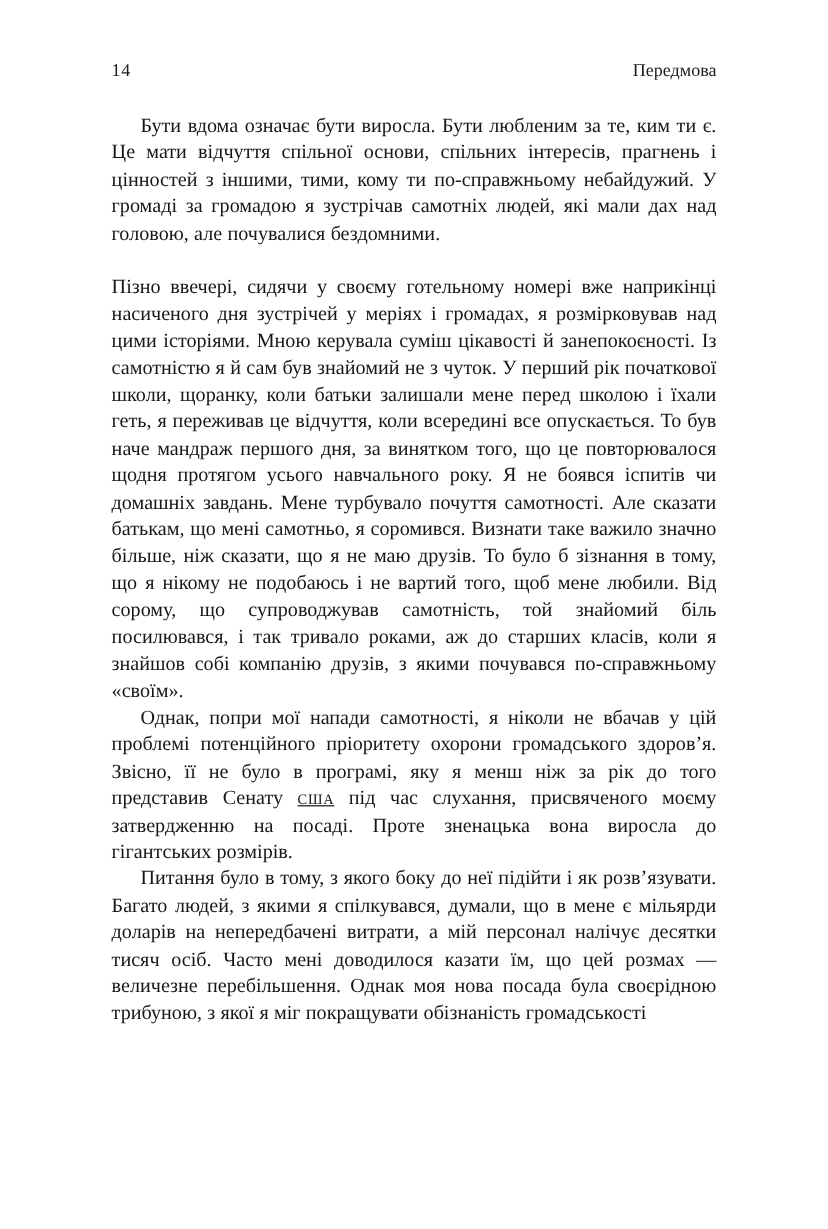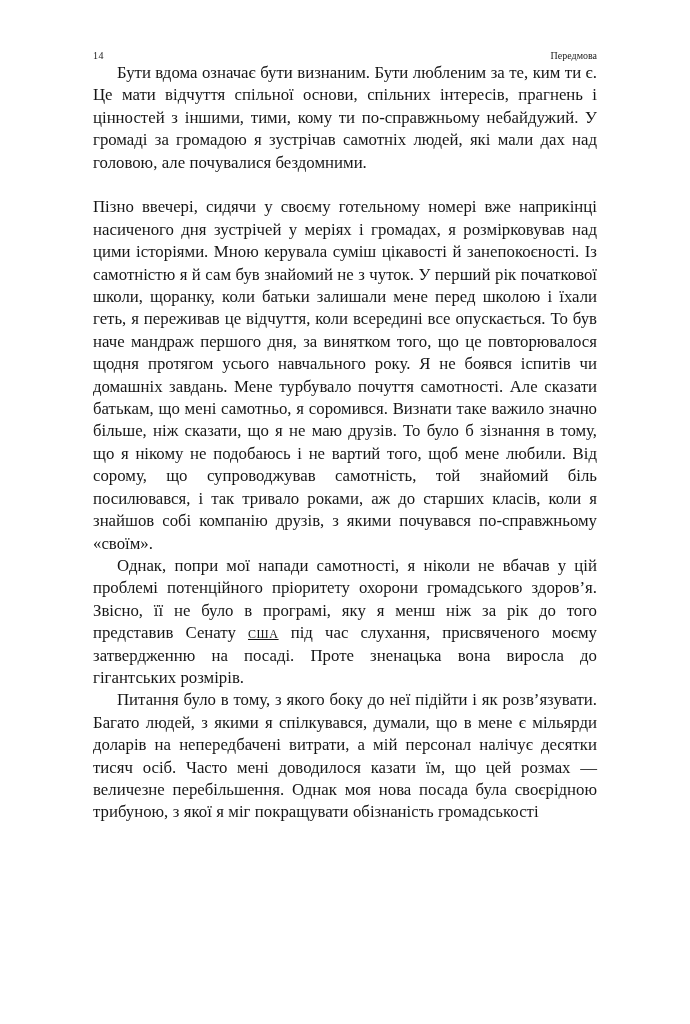--- a/index.html
+++ b/index.html
@@ -14,22 +14,23 @@
     background: #ffffff;
     color: #161616;
     padding: 50px 93px 0 93px;
     font-family: "Liberation Serif", "DejaVu Serif", serif;
     overflow: hidden;
   }
   .running-header {
     display: flex;
     justify-content: space-between;
     align-items: baseline;
-    font-size: 10px;
+    font-size: 15px;
     line-height: 1.2;
+    margin-bottom: 26px;
     color: #1b1b1b;
   }
   .page-number {
     letter-spacing: 0.5px;
   }
   .running-head {
   }
   .text-block {
     font-size: 16.8px;
     line-height: 22.4px;
@@ -60,21 +61,21 @@
 <div class="page">
 
   <header class="running-header">
     <span class="page-number">14</span>
     <span class="running-head">Передмова</span>
   </header>
 
   <main class="text-block">
 
 
-    <p class="para indent">Бути вдома означає бути визнаним. Бути любленим за те, ким ти є. Це мати відчуття спільної основи, спільних інтересів, прагнень і цінностей з іншими, тими, кому ти по-справжньому небайдужий. У громаді за громадою я зустрічав самотніх людей, які мали дах над головою, але почувалися бездомними.</p>
+    <p class="para indent">Бути вдома означає бути виросла. Бути любленим за те, ким ти є. Це мати відчуття спільної основи, спільних інтересів, прагнень і цінностей з іншими, тими, кому ти по-справжньому небайдужий. У громаді за громадою я зустрічав самотніх людей, які мали дах над головою, але почувалися бездомними.</p>
 
     <div class="section-break"></div>
 
     <p class="para">Пізно ввечері, сидячи у своєму готельному номері вже наприкінці насиченого дня зустрічей у меріях і громадах, я розмірковував над цими історіями. Мною керувала суміш цікавості й занепокоєності. Із самотністю я й сам був знайомий не з чуток. У перший рік початкової школи, щоранку, коли батьки залишали мене перед школою і їхали геть, я переживав це відчуття, коли всередині все опускається. То був наче мандраж першого дня, за винятком того, що це повторювалося щодня протягом усього навчального року. Я не боявся іспитів чи домашніх завдань. Мене турбувало почуття самотності. Але сказати батькам, що мені самотньо, я соромився. Визнати таке важило значно більше, ніж сказати, що я не маю друзів. То було б зізнання в тому, що я нікому не подобаюсь і не вартий того, щоб мене любили. Від сорому, що супроводжував самотність, той знайомий біль посилювався, і так тривало роками, аж до старших класів, коли я знайшов собі компанію друзів, з якими почувався по-справжньому «своїм».</p>
 
     <p class="para indent"><span>Однак, попри мої напади самотності, я ніколи не вбачав у цій проблемі потенційного пріоритету охорони громадського здоров’я. Звісно, її не було в програмі, яку я менш ніж за рік до того представив Сенату </span><span class="smallcaps">сша</span><span> під час слухання, присвяченого моєму затвердженню на посаді. Проте зненацька вона виросла до гігантських розмірів.</span></p>
 
     <p class="para indent">Питання було в тому, з якого боку до неї підійти і як розв’язувати. Багато людей, з якими я спілкувався, думали, що в мене є мільярди доларів на непередбачені витрати, а мій персонал налічує десятки тисяч осіб. Часто мені доводилося казати їм, що цей розмах — величезне перебільшення. Однак моя нова посада була своєрідною трибуною, з якої я міг покращувати обізнаність громадськості</p>
 
   </main>

